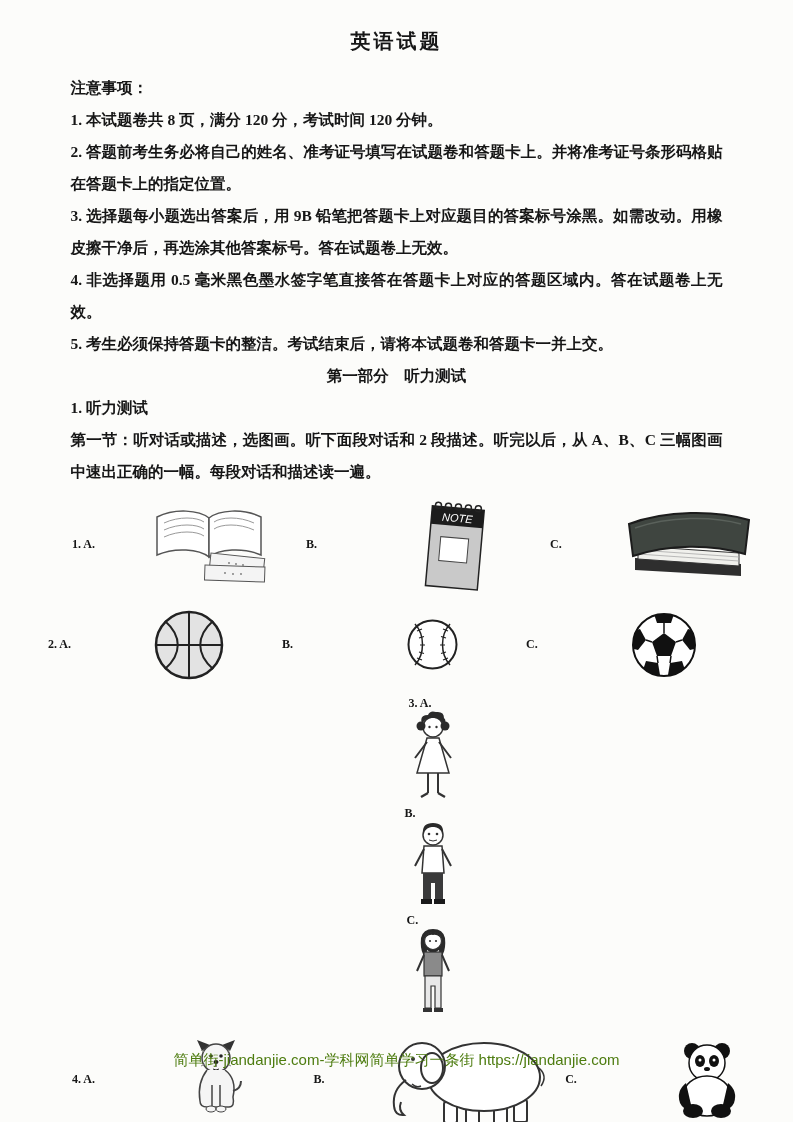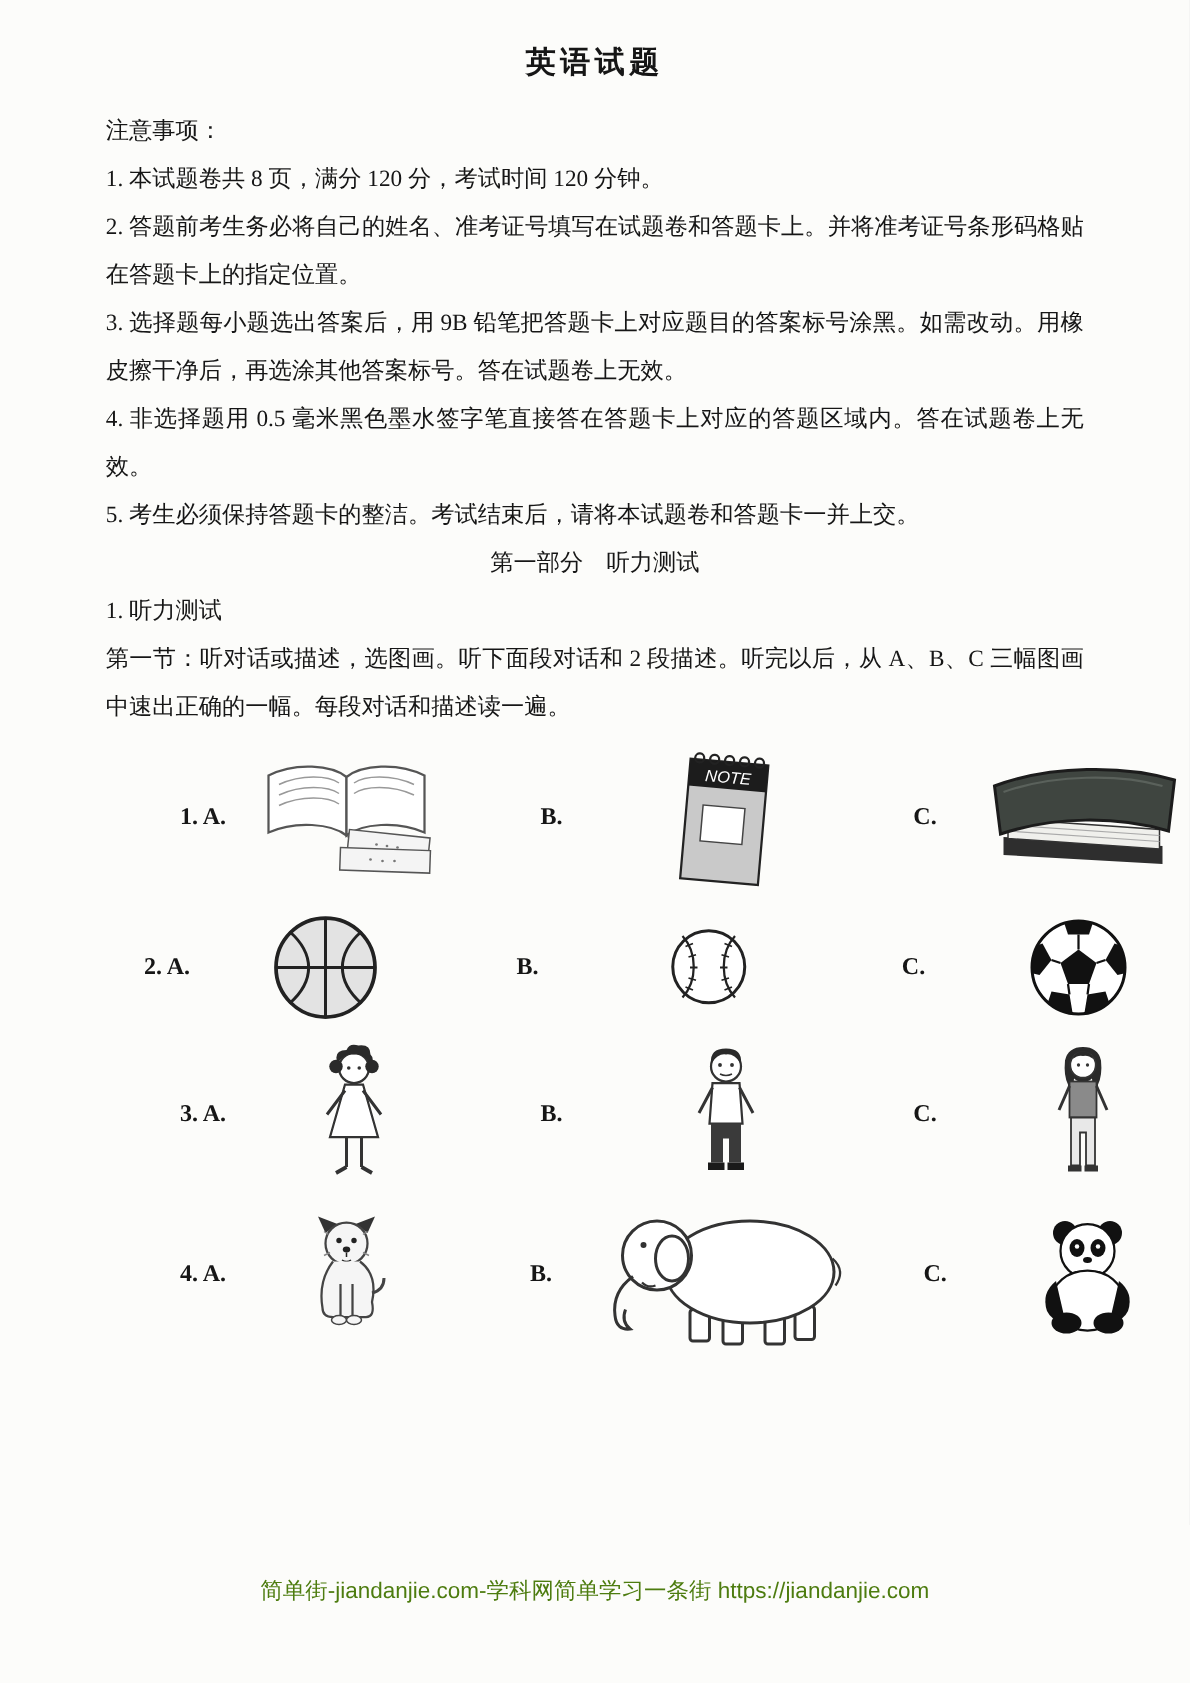--- a/index.html
+++ b/index.html
@@ -1,34 +1,34 @@
 <!DOCTYPE html>
 <html><head>
 <meta charset="utf-8">
 <style>
   html,body{margin:0;padding:0;}
   body{background:#e9e9e9;}
   .page{position:relative;width:793px;height:1122px;margin:0 auto;background:#fcfcfa;overflow:hidden;color:#161616;font-family:"Liberation Serif",serif;}
   .title{padding-top:58px;text-align:center;font-weight:bold;font-size:21px;letter-spacing:1px;}
   .subtitle{margin-top:28px;text-align:center;font-weight:bold;font-size:20px;letter-spacing:3px;}
-  .body-text{width:652px;margin:16px auto 0;font-size:15.5px;font-weight:normal;line-height:32px;text-align:justify;}
+  .body-text{width:652px;margin:16px auto 0;font-size:15.5px;font-weight:bold;line-height:32px;text-align:justify;}
   .body-text p{margin:0;}
   .center-line{text-align:center;}
   .q-rows{margin-top:4px;}
   .q-row{display:flex;align-items:center;padding-left:72px;}
-  .q-label{font-size:16px;font-weight:bold;white-space:nowrap;margin-left:48px;}
+  .q-label{font-size:12px;font-weight:bold;white-space:nowrap;}
   .cell-lbl-a{width:48px;}
   .cell-img-a{width:186px;display:flex;justify-content:center;align-items:center;}
   .cell-lbl-b{width:56px;}
   .cell-img-b{width:188px;display:flex;justify-content:center;align-items:center;}
   .cell-lbl-c{width:52px;}
   .cell-img-c{width:172px;display:flex;justify-content:center;align-items:center;}
   .row-1{margin:8px 0 10px;}
   .row-2{margin:14px 0;padding-left:48px;}
-  .row-3{margin:10px 0;}
+  .row-3{margin:10px 0;flex-direction:column;}
   .row-4{margin:12px 0 0;justify-content:space-between;}
   .footer{position:absolute;left:0;right:0;bottom:52px;text-align:center;color:#4d7c0f;font-family:"Liberation Sans",sans-serif;font-size:15px;}
   svg{display:block;}
 </style>
 </head>
 <body>
 
 <div class="page">
 
   <h2 class="subtitle">英语试题</h2>

